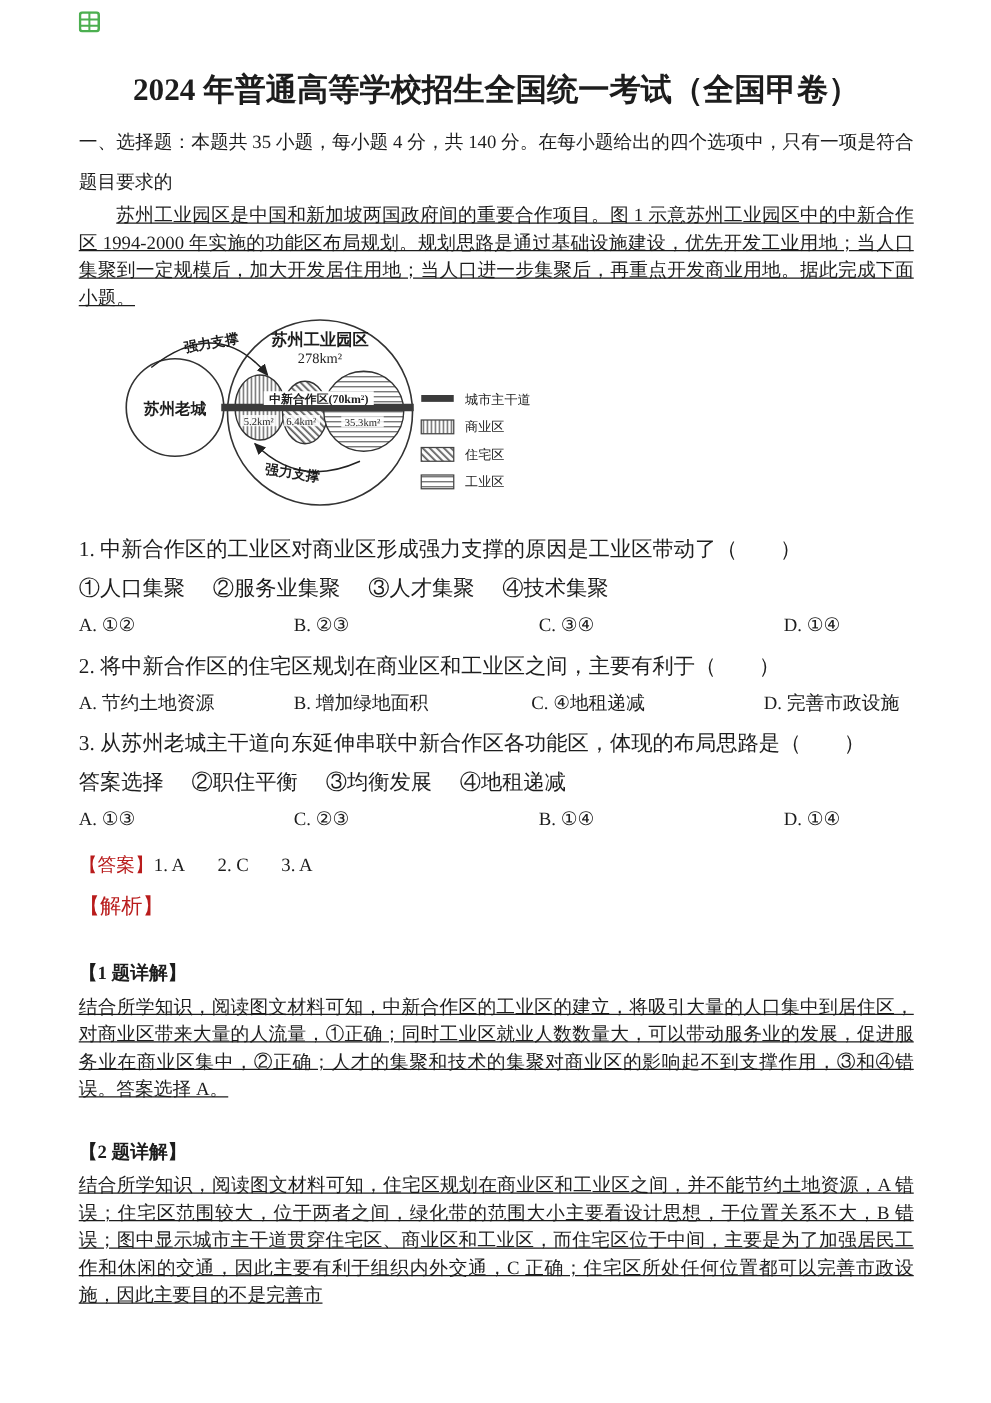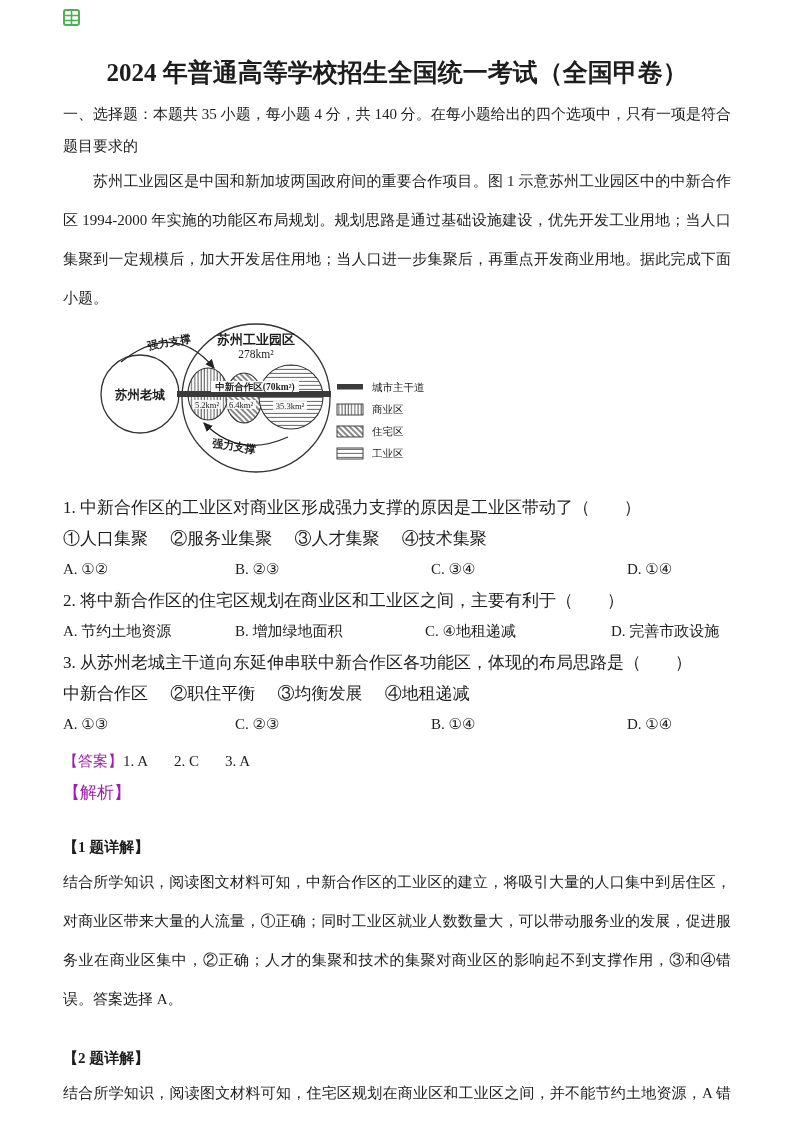--- a/index.html
+++ b/index.html
@@ -10,31 +10,31 @@
   }
   .corner-icon{position:absolute;left:63px;top:9px;width:17px;height:17px;}
   .page{padding:56px 62px 0 63px;}
   .title{
     text-align:center;font-size:25px;font-weight:bold;line-height:34px;
     margin:0 0 8px 0;
   }
   .section-heading{
     font-size:15px;font-weight:normal;line-height:32px;text-align:justify;
   }
-  .para{font-size:15px;line-height:39px;text-align:justify;margin:0;}
+  .para{font-size:15px;line-height:22px;text-align:justify;margin:0;text-decoration:underline;}
   .indent{text-indent:2em;}
   .fig-wrap{margin:2px 0 8px 6px;height:164px;}
   .q-line{font-size:17px;line-height:31px;}
   .q-items span{display:inline-block;margin-right:18px;}
   .options-row{display:grid;font-size:15px;line-height:31px;}
   .g1{grid-template-columns:172px 196px 196px auto;}
   .g2{grid-template-columns:172px 190px 186px auto;}
   .answer-row{font-size:15px;line-height:31px;margin-top:6px;}
   .answer-row .val{display:inline-block;margin-right:26px;}
-  .blue{color:#a21caf;}
+  .blue{color:#b91c1c;}
   .detail-heading{font-size:15px;line-height:31px;font-weight:bold;margin-top:24px;}
   svg text{font-family:"Liberation Serif","DejaVu Serif",serif;fill:#1d1d1d;}
 </style>
 </head>
 <body>
 
 <div class="corner-icon">
   <svg width="17" height="17" viewBox="0 0 17 17">
     <rect x="1" y="1" width="15" height="15" rx="2" fill="none" stroke="#4caf50" stroke-width="2"></rect>
     <line x1="1" y1="6.5" x2="16" y2="6.5" stroke="#4caf50" stroke-width="1.6"></line>
@@ -140,21 +140,21 @@
       <span>A. 节约土地资源</span>
       <span>B. 增加绿地面积</span>
       <span>C. ④地租递减</span>
       <span>D. 完善市政设施</span>
     </div>
   </div>
 
   <div>
     <div class="q-line">3. 从苏州老城主干道向东延伸串联中新合作区各功能区，体现的布局思路是（　　）</div>
     <div class="q-line q-items">
-      <span>中新合作区</span>
+      <span>答案选择</span>
       <span>②职住平衡</span>
       <span>③均衡发展</span>
       <span>④地租递减</span>
     </div>
     <div class="options-row g1">
       <span>A. ①③</span>
       <span>C. ②③</span>
       <span>B. ①④</span>
       <span>D. ①④</span>
     </div>

